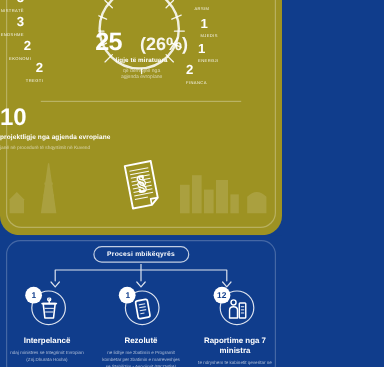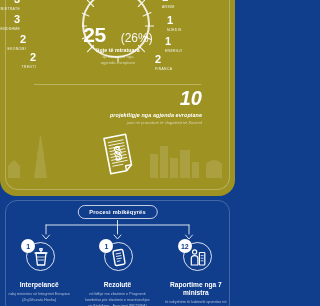--- a/index.html
+++ b/index.html
@@ -70,22 +70,22 @@
     text-align: center;
     color: #fff;
   }
   .dial-bignum {
     font-size: 21px;
     font-weight: bold;
     line-height: 1;
     letter-spacing: -0.5px;
   }
   .dial-pct {
-    font-size: 12px;
-    font-weight: normal;
+    font-size: 15px;
+    font-weight: bold;
     color: rgba(255,255,255,0.92);
     vertical-align: baseline;
     margin-top: 40px;
   }
   .dial-numrow {
     display: flex;
     align-items: baseline;
     justify-content: center;
     gap: 15px;
     margin-top: 4px;
@@ -138,23 +138,22 @@
     left: 34px; top: 84px;
     width: 167px; height: 1px;
     background: rgba(255,255,255,0.3);
   }
 
   
   .ten-block {
     position: absolute;
     left: 0; top: 88px;
     width: 202px;
-    text-align: right;
+    text-align: left;
     color: #fff;
-    font-style: italic;
   }
   .ten-num {
     font-size: 20px;
     font-weight: bold;
     line-height: 1;
   }
   .ten-sub1 {
     font-size: 5.4px;
     font-weight: bold;
     margin-top: 4px;

